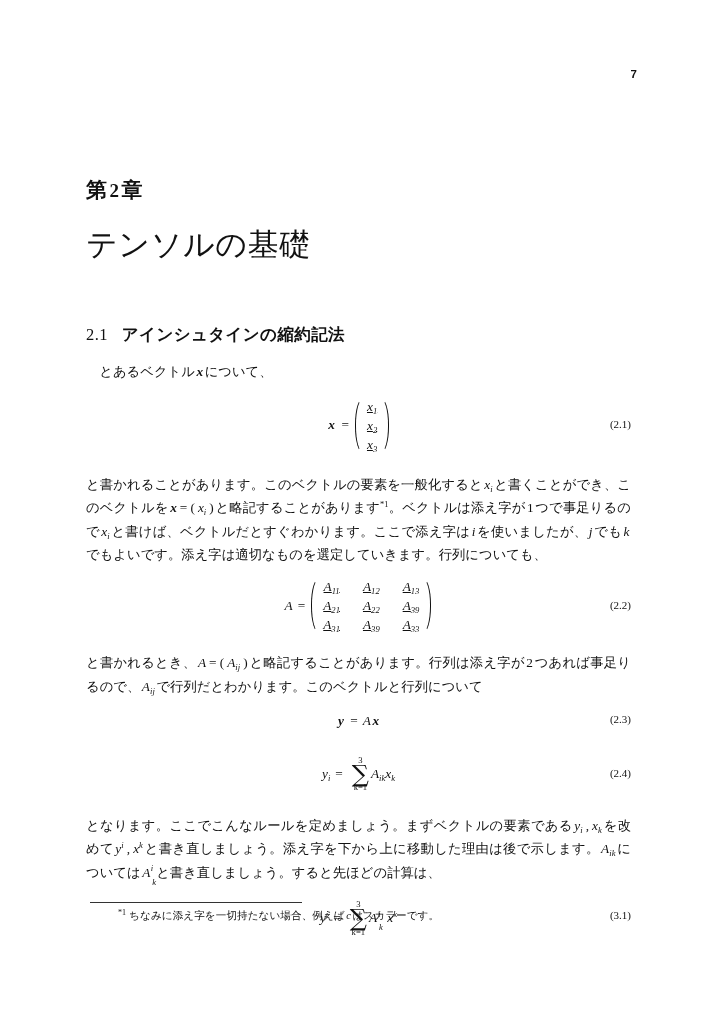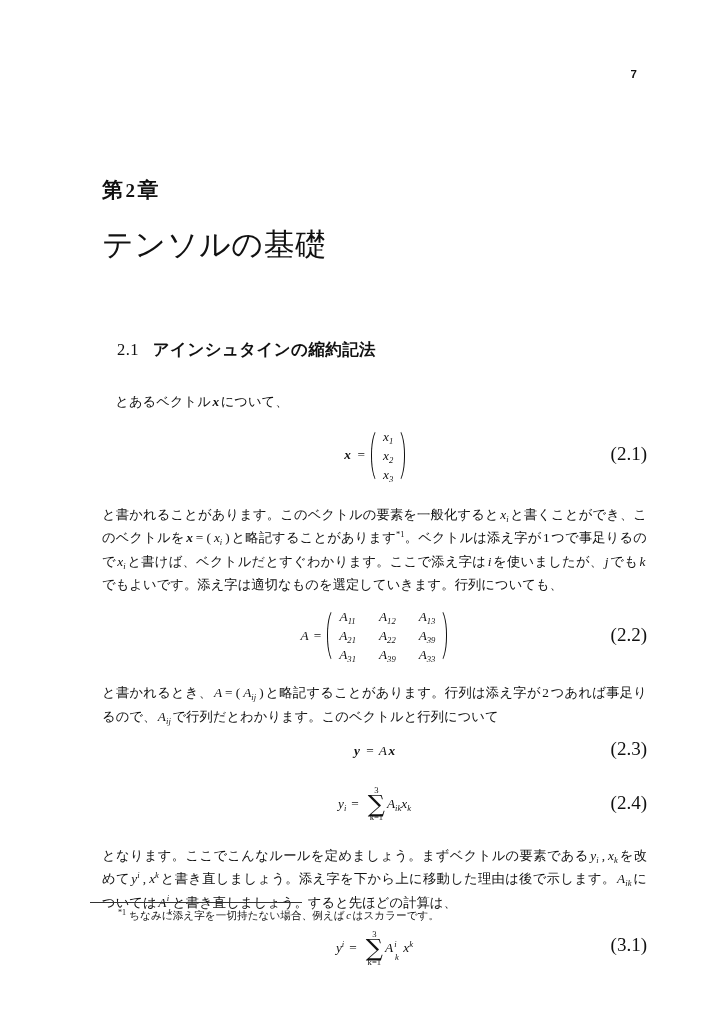--- a/index.html
+++ b/index.html
@@ -32,21 +32,21 @@
     font-family: "Liberation Sans", "DejaVu Sans", sans-serif;
     font-weight: bold;
     font-size: 11.5px;
     letter-spacing: .2px;
     color: #111;
   }
 
   
   .col {
     position: absolute;
-    left: 102px;
+    left: 86px;
     top: 0;
     width: 545px;
   }
 
   
   .chap-num {
     margin: 0;
     padding-top: 178px;
     font-family: "Liberation Sans", "DejaVu Sans", sans-serif;
     font-weight: bold;
@@ -65,21 +65,21 @@
     padding-top: 26px;
     font-family: "Liberation Sans", "DejaVu Sans", sans-serif;
     font-weight: normal;
     font-size: 31px;
     line-height: 1.12;
     letter-spacing: .6px;
   }
 
   
   .sec {
-    margin: 15px;
+    margin: 0;
     padding-top: 62px;
     font-family: "Liberation Sans", "DejaVu Sans", sans-serif;
     font-weight: bold;
     font-size: 16.5px;
     line-height: 1.2;
     letter-spacing: .4px;
   }
   .sec .secnum {
     font-family: "Liberation Serif", "DejaVu Serif", serif;
     font-weight: normal;
@@ -141,21 +141,21 @@
     display: block;
     text-align: center;
     font-family: "Liberation Serif", "DejaVu Serif", serif;
   }
   .eq .eqnum {
     position: absolute;
     right: 0;
     top: 50%;
     transform: translateY(-50%);
     font-style: normal;
-    font-size: 19px;
+    font-size: 11px;
   }
   .eqbody {
     display: inline-flex;
     align-items: center;
     justify-content: center;
     gap: 0;
   }
 
   
   .paren {
@@ -184,20 +184,21 @@
     padding: 2px 4px;
     row-gap: 2px;
   }
   .grid.cols1 { grid-template-columns: auto; }
   .grid.cols3 { grid-template-columns: repeat(3, auto); column-gap: 23px; }
   .grid .cell {
     font-style: italic;
     font-size: 13.3px;
     line-height: 17px;
     white-space: nowrap;
+    text-decoration: underline;
   }
 
   
   .sum {
     display: inline-flex;
     flex-direction: column;
     align-items: center;
     justify-content: center;
     margin: 0 2px 0 4px;
     line-height: 1;

